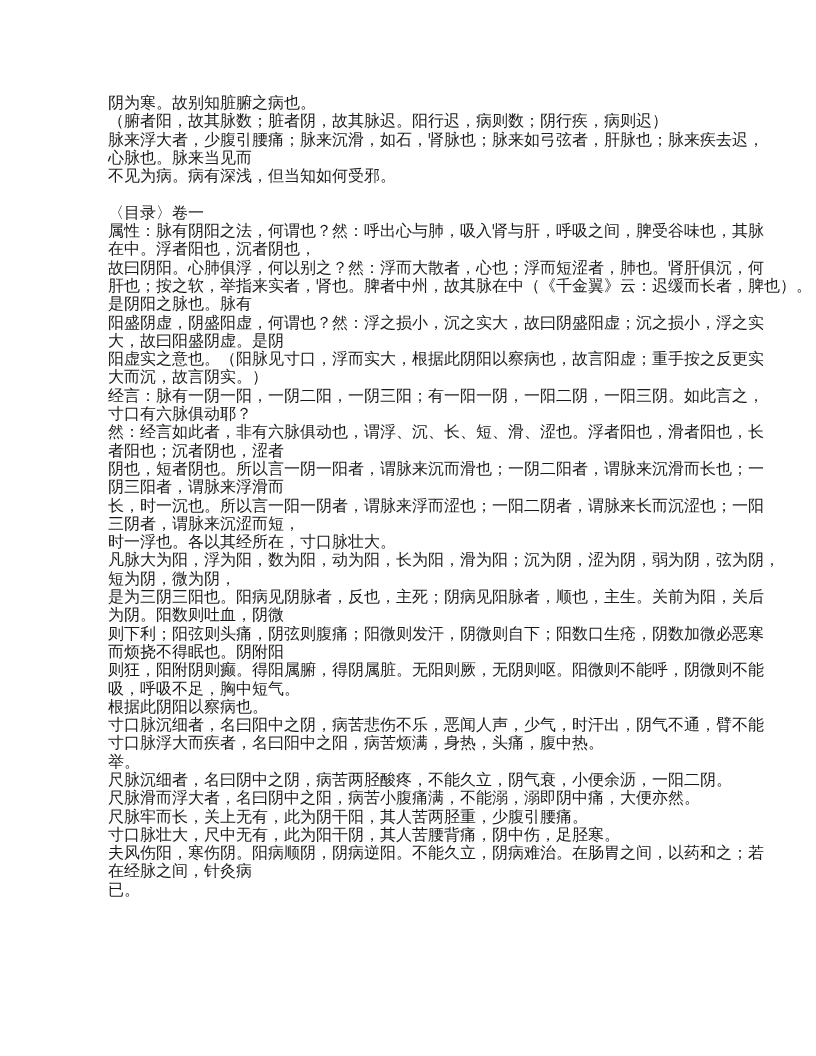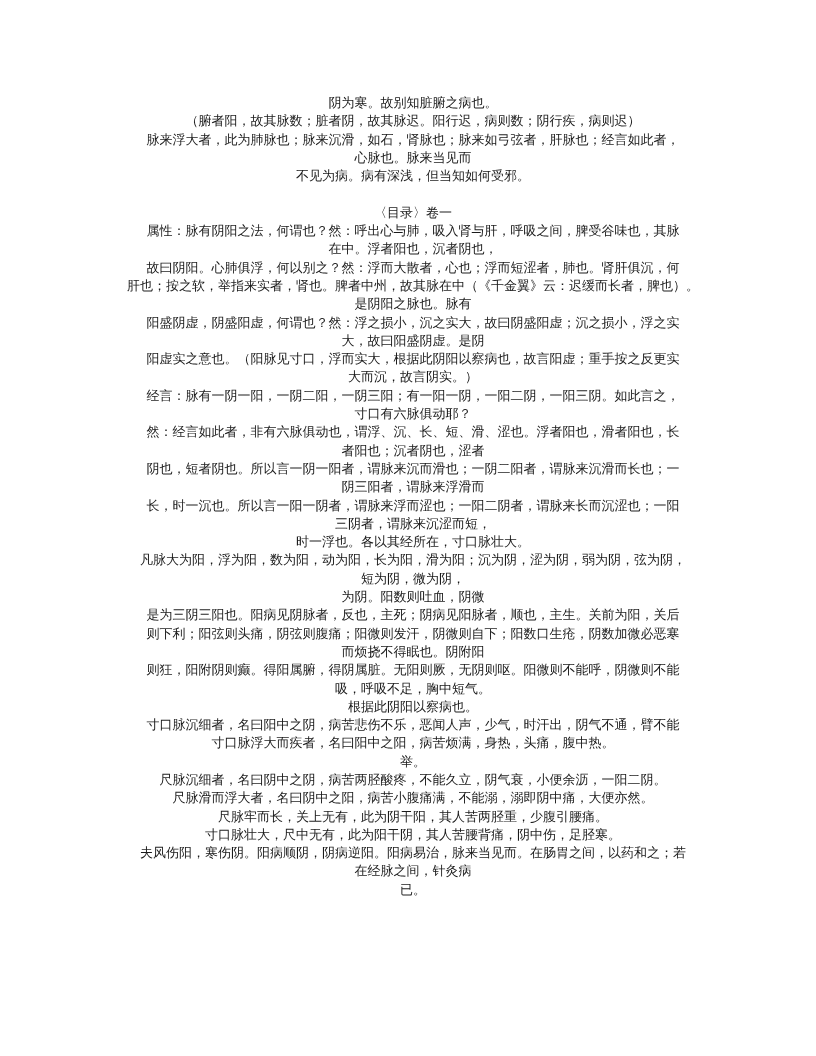--- a/index.html
+++ b/index.html
@@ -18,33 +18,32 @@
     .page {
       position: absolute;
       left: 108px;
       top: 94px;
       width: 610px;
     }
     .line {
       display: block;
       height: 18.3px;
       line-height: 18.3px;
-      font-size: 13px;
+      font-size: 16px;
       white-space: nowrap;
       letter-spacing: 0;
-      text-align: center;
     }
   </style>
 </head>
 <body>
 
 <div class="page">
   <span class="line">阴为寒。故别知脏腑之病也。</span>
   <span class="line">（腑者阳，故其脉数；脏者阴，故其脉迟。阳行迟，病则数；阴行疾，病则迟）</span>
-  <span class="line">脉来浮大者，此为肺脉也；脉来沉滑，如石，肾脉也；脉来如弓弦者，肝脉也；经言如此者，</span>
+  <span class="line">脉来浮大者，少腹引腰痛；脉来沉滑，如石，肾脉也；脉来如弓弦者，肝脉也；脉来疾去迟，</span>
   <span class="line">心脉也。脉来当见而</span>
   <span class="line">不见为病。病有深浅，但当知如何受邪。</span>
   <span class="line"></span>
   <span class="line">〈目录〉卷一</span>
   <span class="line">属性：脉有阴阳之法，何谓也？然：呼出心与肺，吸入肾与肝，呼吸之间，脾受谷味也，其脉</span>
   <span class="line">在中。浮者阳也，沉者阴也，</span>
   <span class="line">故曰阴阳。心肺俱浮，何以别之？然：浮而大散者，心也；浮而短涩者，肺也。肾肝俱沉，何</span>
   <span class="line">肝也；按之软，举指来实者，肾也。脾者中州，故其脉在中（《千金翼》云：迟缓而长者，脾也）。</span>
   <span class="line">是阴阳之脉也。脉有</span>
   <span class="line">阳盛阴虚，阴盛阳虚，何谓也？然：浮之损小，沉之实大，故曰阴盛阳虚；沉之损小，浮之实</span>
@@ -55,30 +54,30 @@
   <span class="line">寸口有六脉俱动耶？</span>
   <span class="line">然：经言如此者，非有六脉俱动也，谓浮、沉、长、短、滑、涩也。浮者阳也，滑者阳也，长</span>
   <span class="line">者阳也；沉者阴也，涩者</span>
   <span class="line">阴也，短者阴也。所以言一阴一阳者，谓脉来沉而滑也；一阴二阳者，谓脉来沉滑而长也；一</span>
   <span class="line">阴三阳者，谓脉来浮滑而</span>
   <span class="line">长，时一沉也。所以言一阳一阴者，谓脉来浮而涩也；一阳二阴者，谓脉来长而沉涩也；一阳</span>
   <span class="line">三阴者，谓脉来沉涩而短，</span>
   <span class="line">时一浮也。各以其经所在，寸口脉壮大。</span>
   <span class="line">凡脉大为阳，浮为阳，数为阳，动为阳，长为阳，滑为阳；沉为阴，涩为阴，弱为阴，弦为阴，</span>
   <span class="line">短为阴，微为阴，</span>
+  <span class="line">是为三阴三阳也。阳病见阴脉者，反也，主死；阴病见阳脉者，顺也，主生。关前为阳，关后</span>
   <span class="line">为阴。阳数则吐血，阴微</span>
-  <span class="line">是为三阴三阳也。阳病见阴脉者，反也，主死；阴病见阳脉者，顺也，主生。关前为阳，关后</span>
   <span class="line">则下利；阳弦则头痛，阴弦则腹痛；阳微则发汗，阴微则自下；阳数口生疮，阴数加微必恶寒</span>
   <span class="line">而烦挠不得眠也。阴附阳</span>
   <span class="line">则狂，阳附阴则癫。得阳属腑，得阴属脏。无阳则厥，无阴则呕。阳微则不能呼，阴微则不能</span>
   <span class="line">吸，呼吸不足，胸中短气。</span>
   <span class="line">根据此阴阳以察病也。</span>
   <span class="line">寸口脉沉细者，名曰阳中之阴，病苦悲伤不乐，恶闻人声，少气，时汗出，阴气不通，臂不能</span>
   <span class="line">寸口脉浮大而疾者，名曰阳中之阳，病苦烦满，身热，头痛，腹中热。</span>
   <span class="line">举。</span>
   <span class="line">尺脉沉细者，名曰阴中之阴，病苦两胫酸疼，不能久立，阴气衰，小便余沥，一阳二阴。</span>
   <span class="line">尺脉滑而浮大者，名曰阴中之阳，病苦小腹痛满，不能溺，溺即阴中痛，大便亦然。</span>
   <span class="line">尺脉牢而长，关上无有，此为阴干阳，其人苦两胫重，少腹引腰痛。</span>
   <span class="line">寸口脉壮大，尺中无有，此为阳干阴，其人苦腰背痛，阴中伤，足胫寒。</span>
-  <span class="line">夫风伤阳，寒伤阴。阳病顺阴，阴病逆阳。阳病易治，脉来当见而。在肠胃之间，以药和之；若</span>
+  <span class="line">夫风伤阳，寒伤阴。阳病顺阴，阴病逆阳。不能久立，阴病难治。在肠胃之间，以药和之；若</span>
   <span class="line">在经脉之间，针灸病</span>
   <span class="line">已。</span>
 </div>
 
 </body></html>

